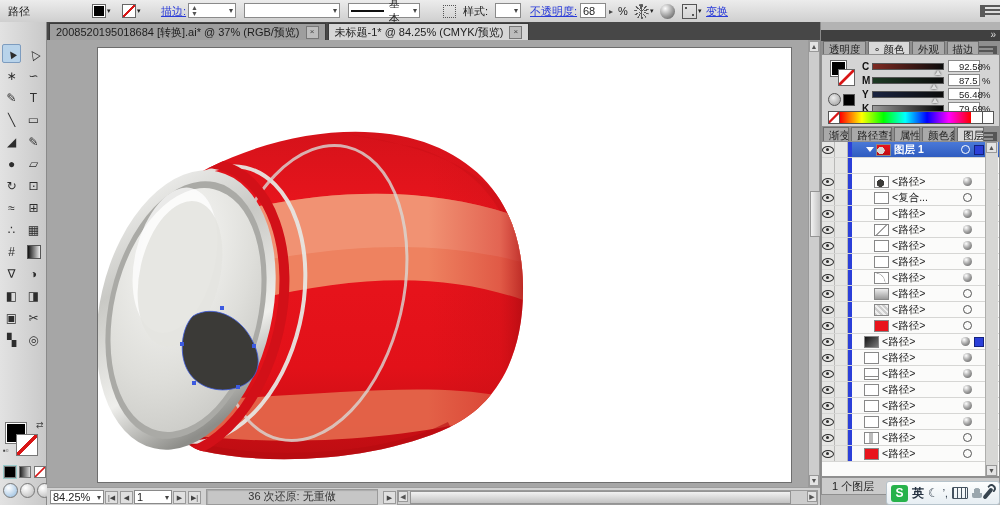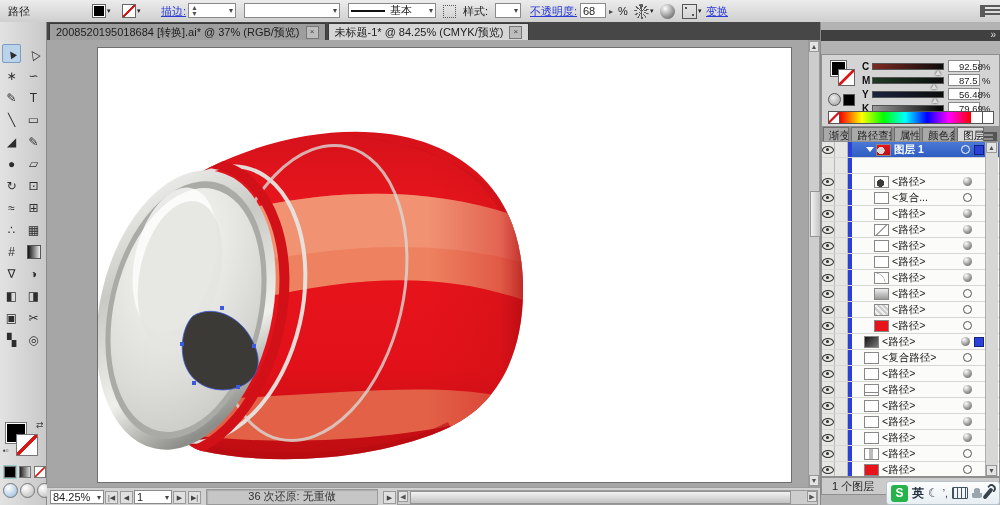--- a/index.html
+++ b/index.html
@@ -175,21 +175,21 @@
       </div>
     <div class="cb link" style="left:161px">描边:</div>
     <div class="cb combo" style="left:188px;width:48px">
         <span class="spin">▲<br>▼</span>
         <span class="arr">▾</span>
       </div>
     <div class="cb combo" style="left:244px;width:96px">
         <span></span>
         <span class="arr">▾</span>
       </div>
-    <div class="cb combo" style="left:348px;width:88px">
+    <div class="cb combo" style="left:348px;width:72px">
         <span style="display:flex;align-items:center">
           <span style="width:34px;height:2px;background:#111;margin-right:5px"></span>
           <span>基本</span>
         </span>
         <span class="arr">▾</span>
       </div>
     <div class="cb" style="left:443px">
         <span class="ico-dashed"></span>
       </div>
     <div class="cb lbl" style="left:463px">样式:</div>
@@ -422,20 +422,27 @@
     <div class="navb">▶</div>
     <div id="hscroll">
       <div class="sbtn" style="left:0;height:11px">◀</div>
       <div id="hthumb"></div>
       <div class="sbtn" style="left:auto;right:0;height:11px">▶</div>
     </div>
   </div>
 
   <div id="dock">
     <div id="dockstrip">»</div>
+    <div class="ptabs" style="top:19px" id="ptabs1">
+        <div class="ptab">透明度</div>
+        <div class="ptab active">∘ 颜色</div>
+        <div class="ptab">外观</div>
+        <div class="ptab">描边</div>
+        <div class="pmenu"></div>
+      </div>
     <div id="colorpanel">
       <div id="cp-proxy">
         <div id="cp-fill"></div>
         <div id="cp-stroke"></div>
       </div>
       <div id="cp-gamut"></div>
       <div id="cp-gamutsq"></div>
       <div id="channels">
           <div class="chrow">
             <span class="chl">C</span>
@@ -650,34 +657,20 @@
             <div class="lbox">
               <span class="eyeicon"></span>
             </div>
             <div class="lbox"></div>
             <div class="bluebar"></div>
             <div class="lcontent" style="padding-left: 12px;">
               <span class="th th-darkgrad"></span>
               <span class="lname">&lt;路径&gt;</span>
               <span class="target ball"></span>
               <span class="selsq"></span>
-              <span style="width: 13px; flex: 0 0 auto;"></span>
-            </div>
-          </div>
-          <div class="lrow">
-            <div class="lbox">
-              <span class="eyeicon"></span>
-            </div>
-            <div class="lbox"></div>
-            <div class="bluebar"></div>
-            <div class="lcontent" style="padding-left: 12px;">
-              <span class="th th-white"></span>
-              <span class="lname">&lt;复合路径&gt;</span>
-              <span class="target circle"></span>
-              <span style="width: 10px; flex: 0 0 auto;"></span>
               <span style="width: 13px; flex: 0 0 auto;"></span>
             </div>
           </div>
           <div class="lrow">
             <div class="lbox">
               <span class="eyeicon"></span>
             </div>
             <div class="lbox"></div>
             <div class="bluebar"></div>
             <div class="lcontent" style="padding-left: 12px;">

